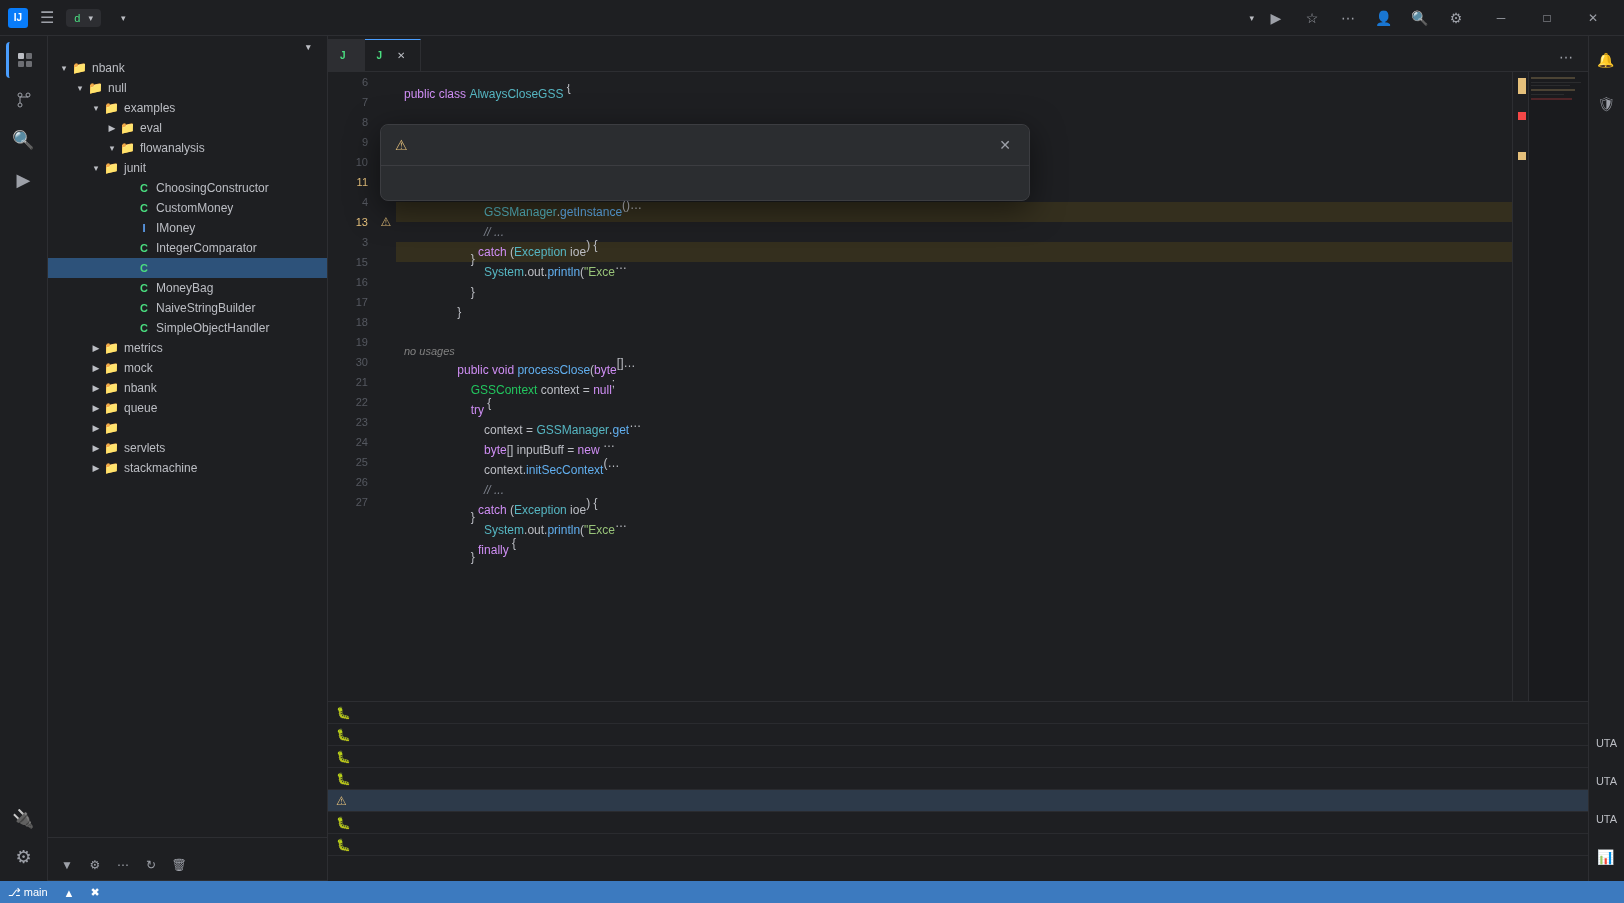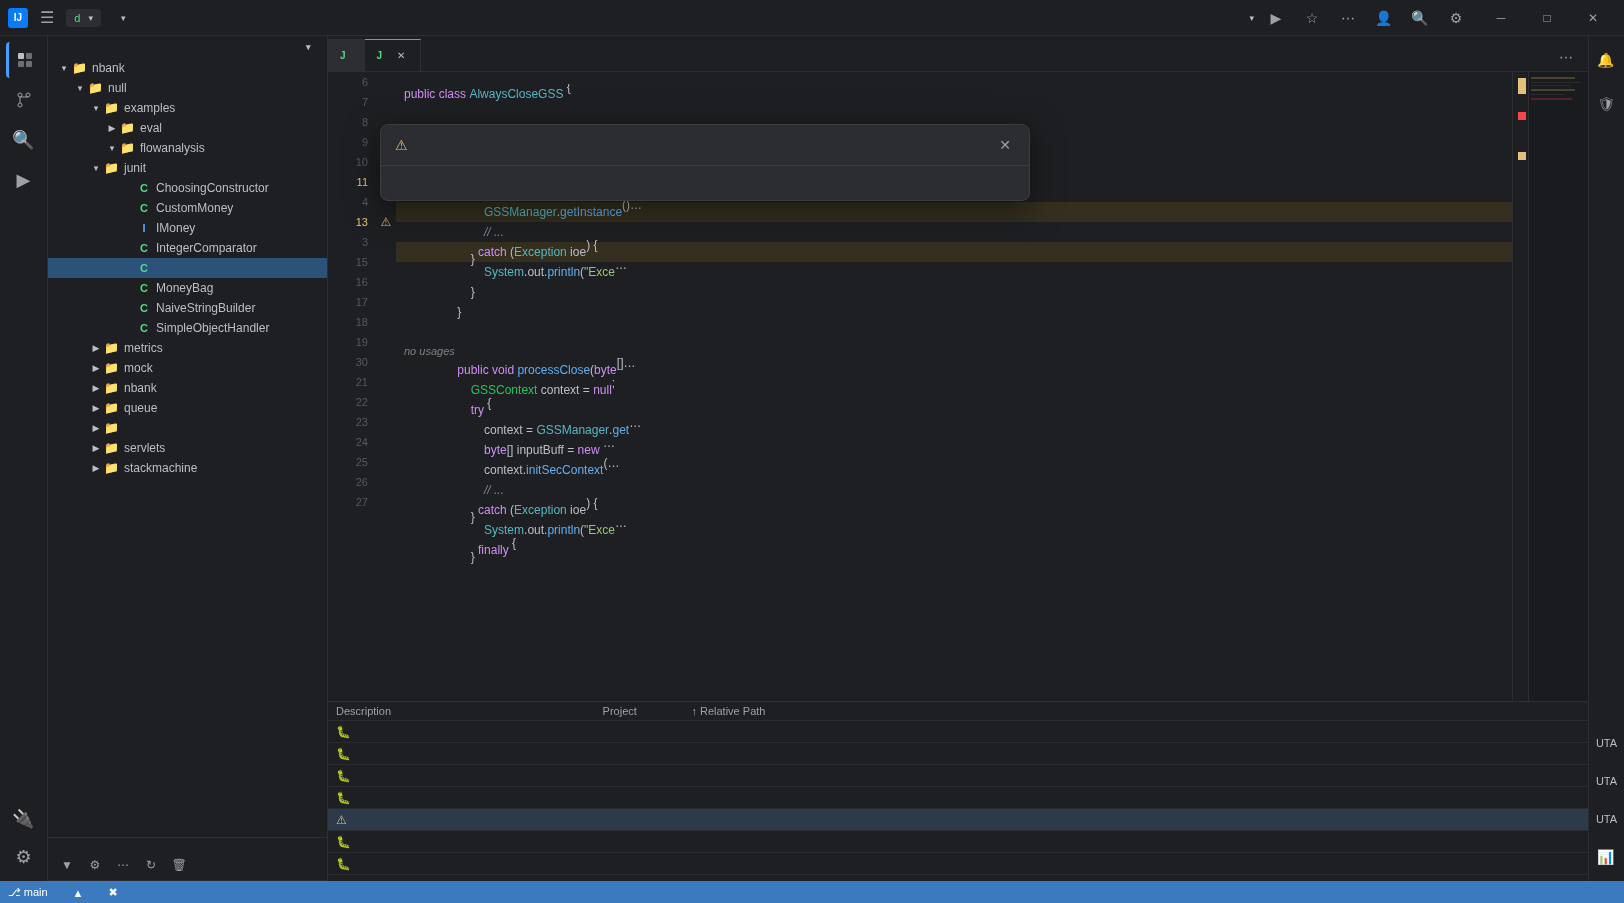--- a/index.html
+++ b/index.html
@@ -283,21 +283,21 @@
       height: 22px;
       background: #3c7abf;
       display: flex;
       align-items: center;
       padding: 0 8px;
       gap: 12px;
       font-size: 11px;
       color: white;
       flex-shrink: 0;
     }
-    .status-left { display: flex; align-items: flex-end; gap: 25px; }
+    .status-left { display: flex; align-items: flex-end; gap: 16px; }
     .status-right { margin-left: auto; display: flex; gap: 12px; }
 
     
     .dialog-overlay {
       position: fixed;
       top: 36px; left: 0; right: 0; bottom: 22px;
       pointer-events: none;
       z-index: 100;
     }
     .ai-dialog {
@@ -711,28 +711,20 @@
             <div style="background:#555;width:70%;height:1px;margin:2px 0;"></div>
             <div style="background:#e5c07b;width:80%;height:2px;margin:3px 0;opacity:0.8;"></div>
             <div style="background:#555;width:60%;height:1px;margin:2px 0;"></div>
             <div style="background:#f44747;width:75%;height:2px;margin:3px 0;opacity:0.8;"></div>
           </div>
         </div>
       </div>
 
       <div class="bottom-panel">
         <div class="findings-table">
-          <div class="findings-header">
-            <div class="col-desc">Description</div>
-            <div class="col-proj">Project</div>
-            <div class="col-path" style="flex:4;">↑ Relative Path</div>
-            <div style="flex:2;"></div>
-            <div style="flex:2;"></div>
-            <div style="flex:2;"></div>
-          </div>
 
           <div class="finding-row">
             <div class="col-desc">
               <span class="finding-icon">🐛</span>
               <span></span>
             </div>
             <div class="col-proj"></div>
             <div class="col-path" style="flex:4;"></div>
             <div style="flex:2;"></div>
             <div style="flex:2;"></div>

